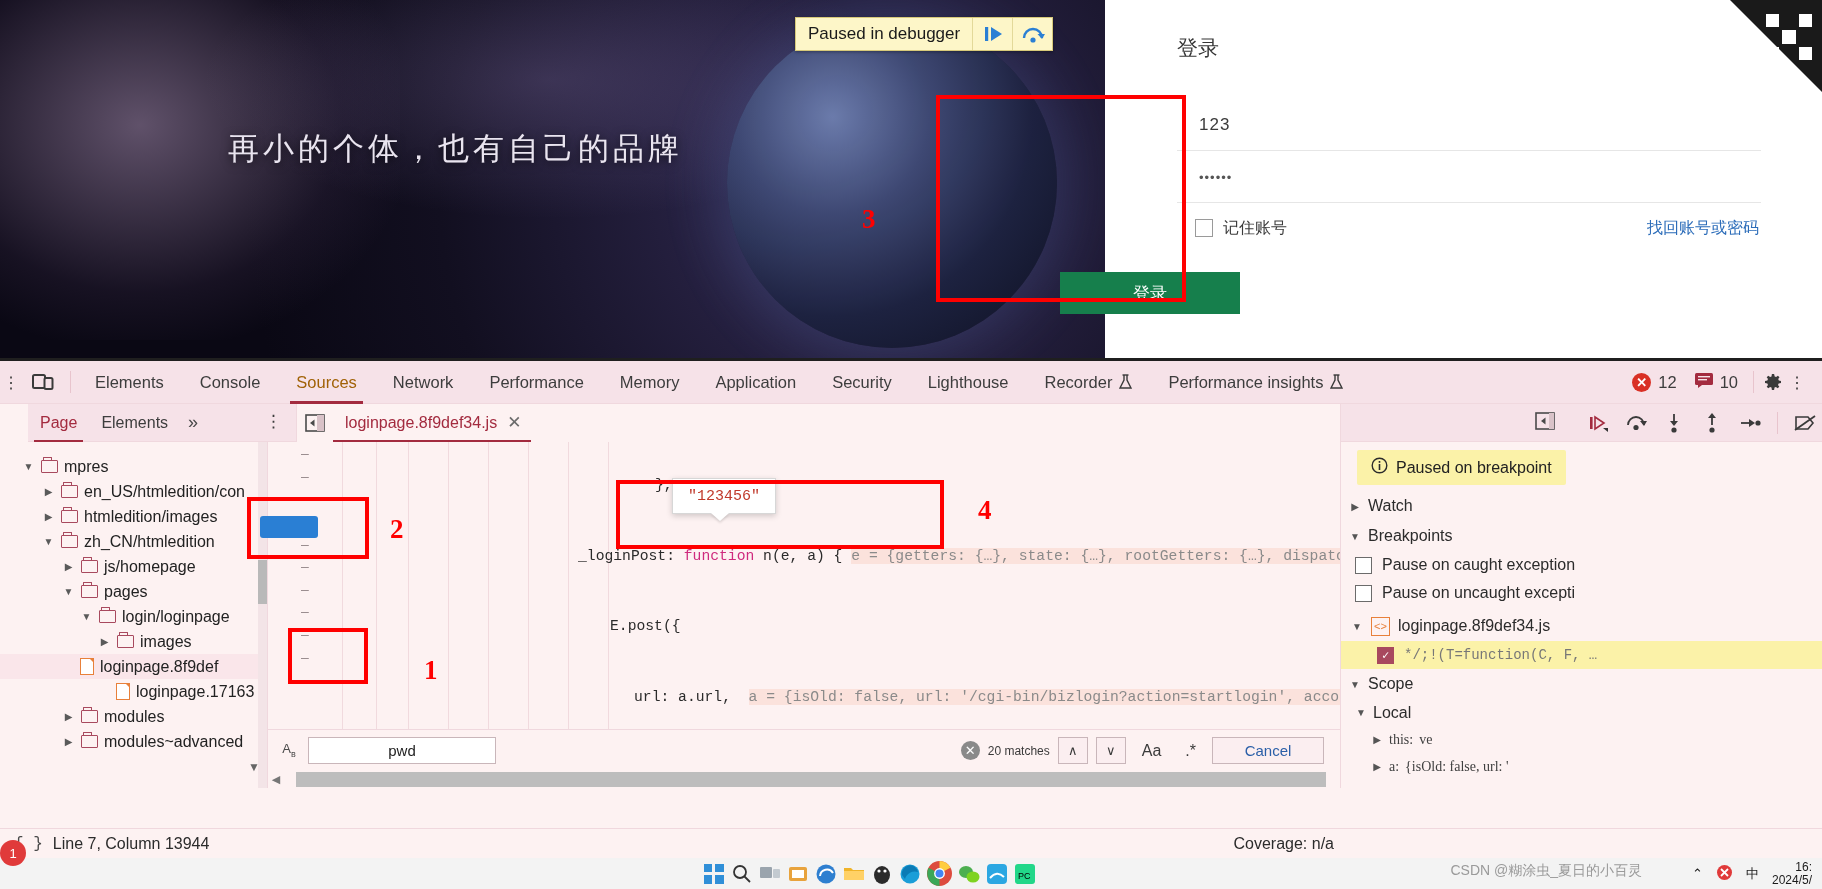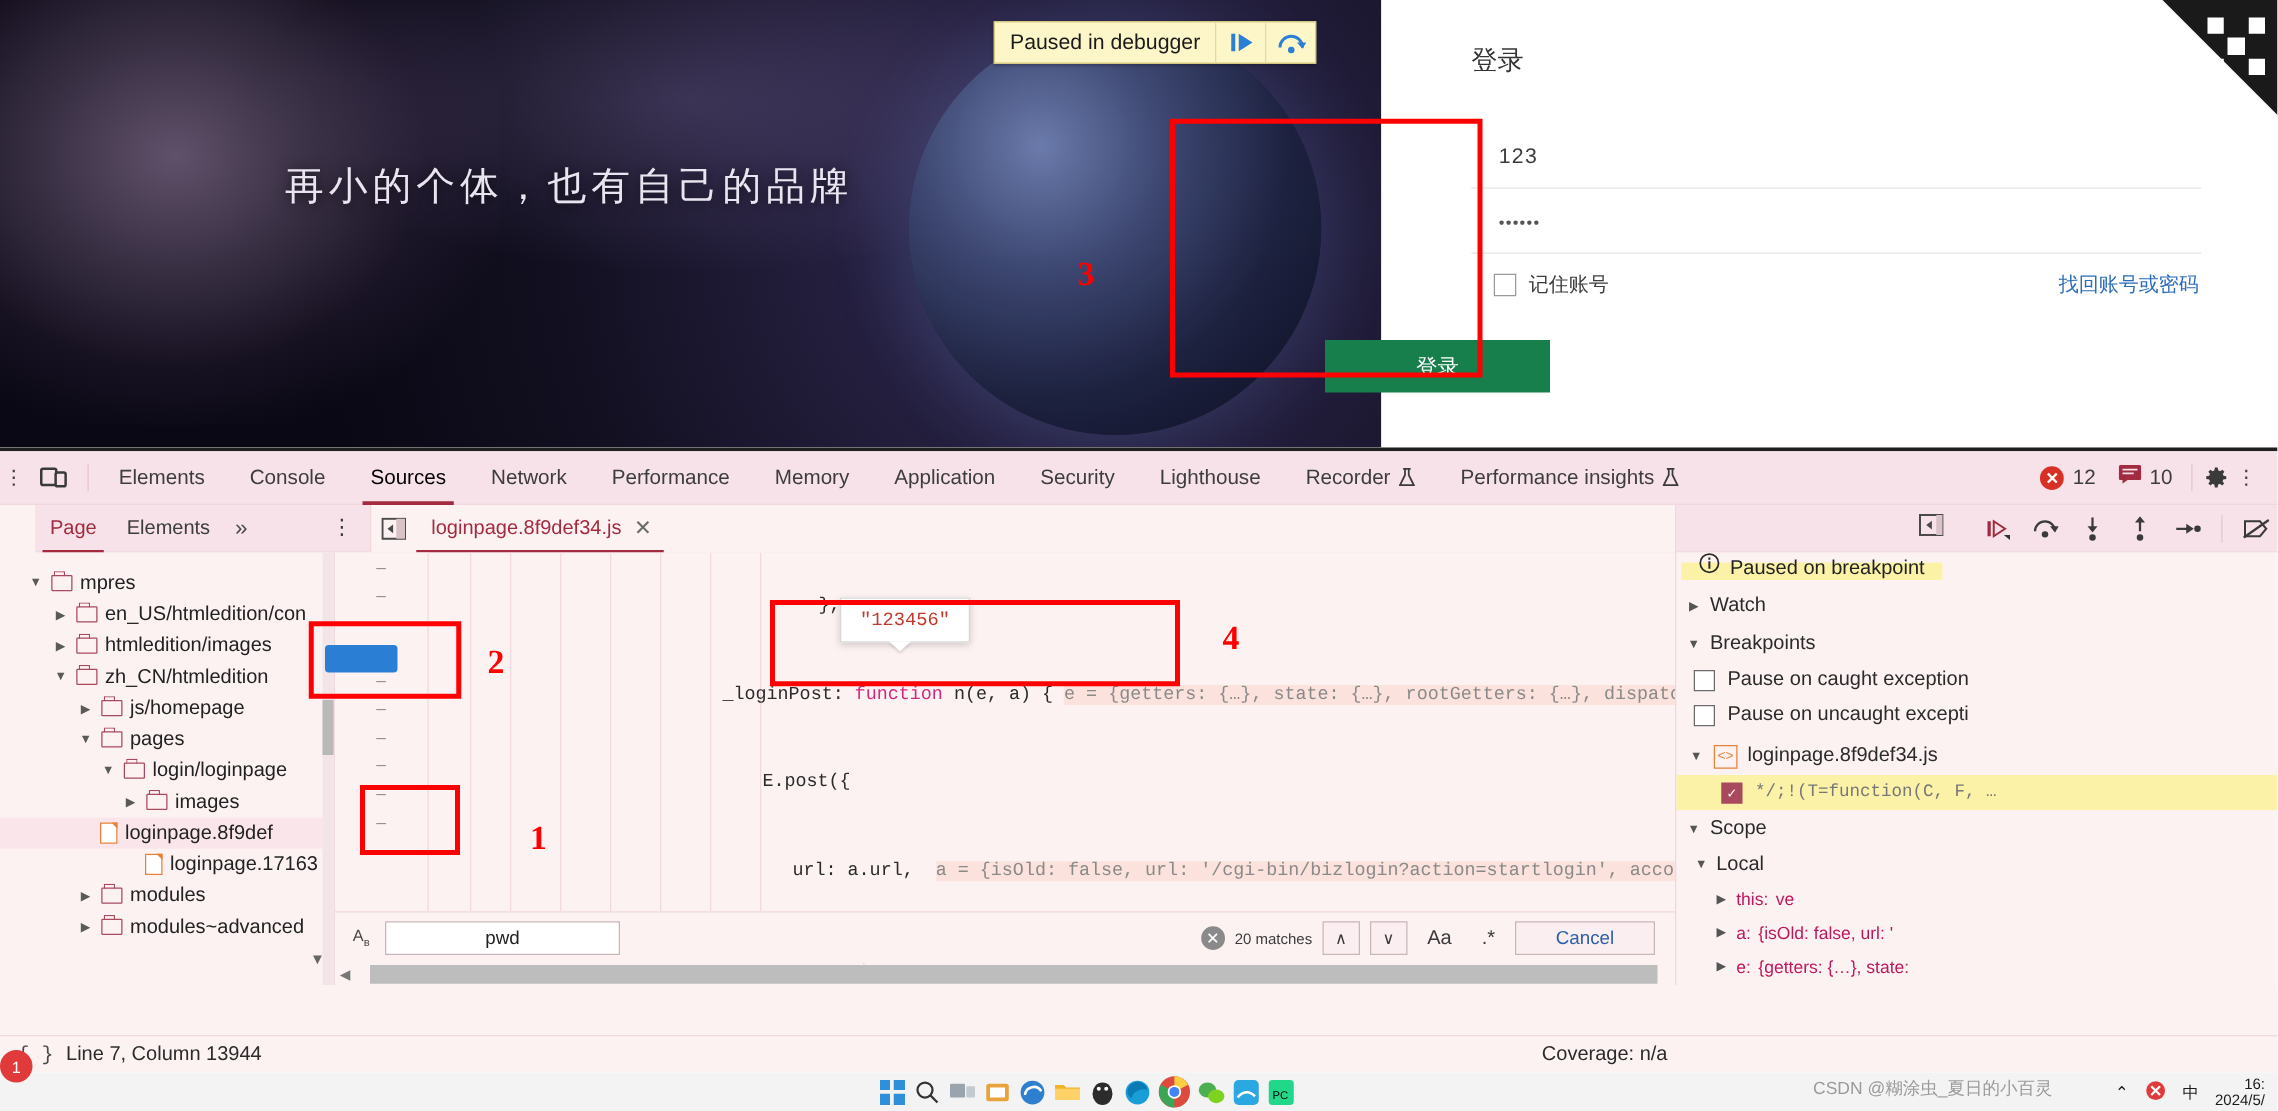--- a/index.html
+++ b/index.html
@@ -128,21 +128,21 @@
     display: flex; align-items: center; border-bottom: 1px solid #f0d8de;
   }
   .dt-hamb { width: 22px; display:flex; align-items:center; justify-content:center; color:#3c3c3c; font-size: 16px; letter-spacing:0; }
   .dt-inspect { width: 42px; display: flex; align-items: center; justify-content: center; cursor: pointer;}
   .dt-sep { width: 1px; height: 22px; background: #e8c4cd; margin: 0 6px; }
   .dt-tab {
     padding: 0 18px; height: 43px; display: flex; align-items: center; gap: 7px;
     font-size: 16.5px; color: #3d3d3d; cursor: pointer; position: relative;
     white-space: nowrap;
   }
-  .dt-tab.active { color: #000000; }
+  .dt-tab.active { color: #a16207; }
   .dt-tab.active:after {
     content: ""; position: absolute; left: 12px; right: 12px; bottom: 0; height: 3px; background: #a32b3f;
   }
   .dt-right { margin-left: auto; display: flex; align-items: center; gap: 0; padding-right: 14px; }
   .dt-badge { display: flex; align-items: center; gap: 7px; font-size: 16.5px; color: #3d3d3d; padding: 0 9px; cursor:pointer;}
   .err-dot { width: 19px; height: 19px; border-radius: 50%; background: #d93025; color:#fff;
              font-size: 13px; display: flex; align-items: center; justify-content: center; font-weight:700;}
   .gear { width: 26px; height: 26px; display:flex;align-items:center;justify-content:center; cursor:pointer;}
 
   
@@ -236,35 +236,35 @@
   .matches { font-size: 12px; color: #3a3a3a; }
   .nav-btn { width: 30px; height: 27px; border: 1px solid #c9b6ba; background:#fbeef0; display:flex;align-items:center;justify-content:center;
              font-size: 13px; color:#3a3a3a; cursor:pointer;}
   .opt-btn { font-size: 16px; color: #3a3a3a; padding: 0 8px; cursor: pointer; }
   .cancel-btn { width: 112px; height: 27px; border: 1px solid #c9b6ba; background: #fbeef0; display:flex;align-items:center;justify-content:center;
                 font-size: 15px; color: #2b5fa8; cursor:pointer; margin-right: 6px;}
 
   
   .dbg-col { width: 482px; background: #fdf2f2; border-left: 1px solid #f0d8de; position: relative; overflow: hidden; font-size: 16px;}
   .paused-chip {
-    margin: 8px 0 0 4px; height: 14px; background: #fbf2a8; display:inline-flex; align-items:flex-end; gap:8px;
+    margin: 8px 0 0 16px; height: 35px; background: #fbf2a8; display:inline-flex; align-items:center; gap:8px;
     padding: 0 14px; color: #222; border-radius: 2px;
   }
   .dbg-sec { height: 30px; display: flex; align-items: center; gap: 7px; padding-left: 8px; color: #2b2b2b; cursor: pointer;}
   .caret { width: 12px; font-size: 10px; color: #555; display:inline-block; text-align:center;}
   .dbg-chkrow { height: 28px; display:flex; align-items:center; gap: 10px; padding-left: 14px; color:#2b2b2b;}
   .dbg-chk { width: 17px; height: 17px; border: 1.6px solid #6b6b6b; background:#fff; flex:none;}
   .bp-file { height: 30px; display:flex; align-items:center; gap:8px; padding-left: 10px; color:#2b2b2b;}
   .bp-ico { width: 19px; height: 19px; border: 1.6px solid #e8803a; color:#e8803a; font-size:11px;
             display:flex;align-items:center;justify-content:center; flex:none;}
   .bp-row { height: 28px; display:flex; align-items:center; gap:10px; padding-left: 36px; background: #fbf2a8;
             font-family: "Liberation Mono", monospace; font-size: 14px; color: #777; }
   .bp-chk { width: 17px; height: 17px; background: #a8495e; color: #fff; display:flex;align-items:center;justify-content:center; font-size:12px; flex:none;}
   .scope-row { height: 27px; display:flex; align-items:center; gap:6px; color:#2b2b2b;}
-  .scope-mono { font-family: Liberation Sans, sans-serif; font-size: 14px; color:#be185d;}
+  .scope-mono { font-family: Liberation Serif, serif; font-size: 14px; color:#404040;}
 
   
   .status-bar {
     position: absolute; left: 0; top: 828px; width: 1822px; height: 30px;
     background: #fdf2f2; border-top: 1px solid #f0d8de;
     display: flex; align-items: center; font-size: 16px; color: #2b2b2b;
   }
   .braces { padding: 0 10px 0 14px; color: #4a4a4a; font-family: "Liberation Mono", monospace; }
   .coverage { margin-left: auto; padding-right: 488px; color: #2b2b2b; }
 

